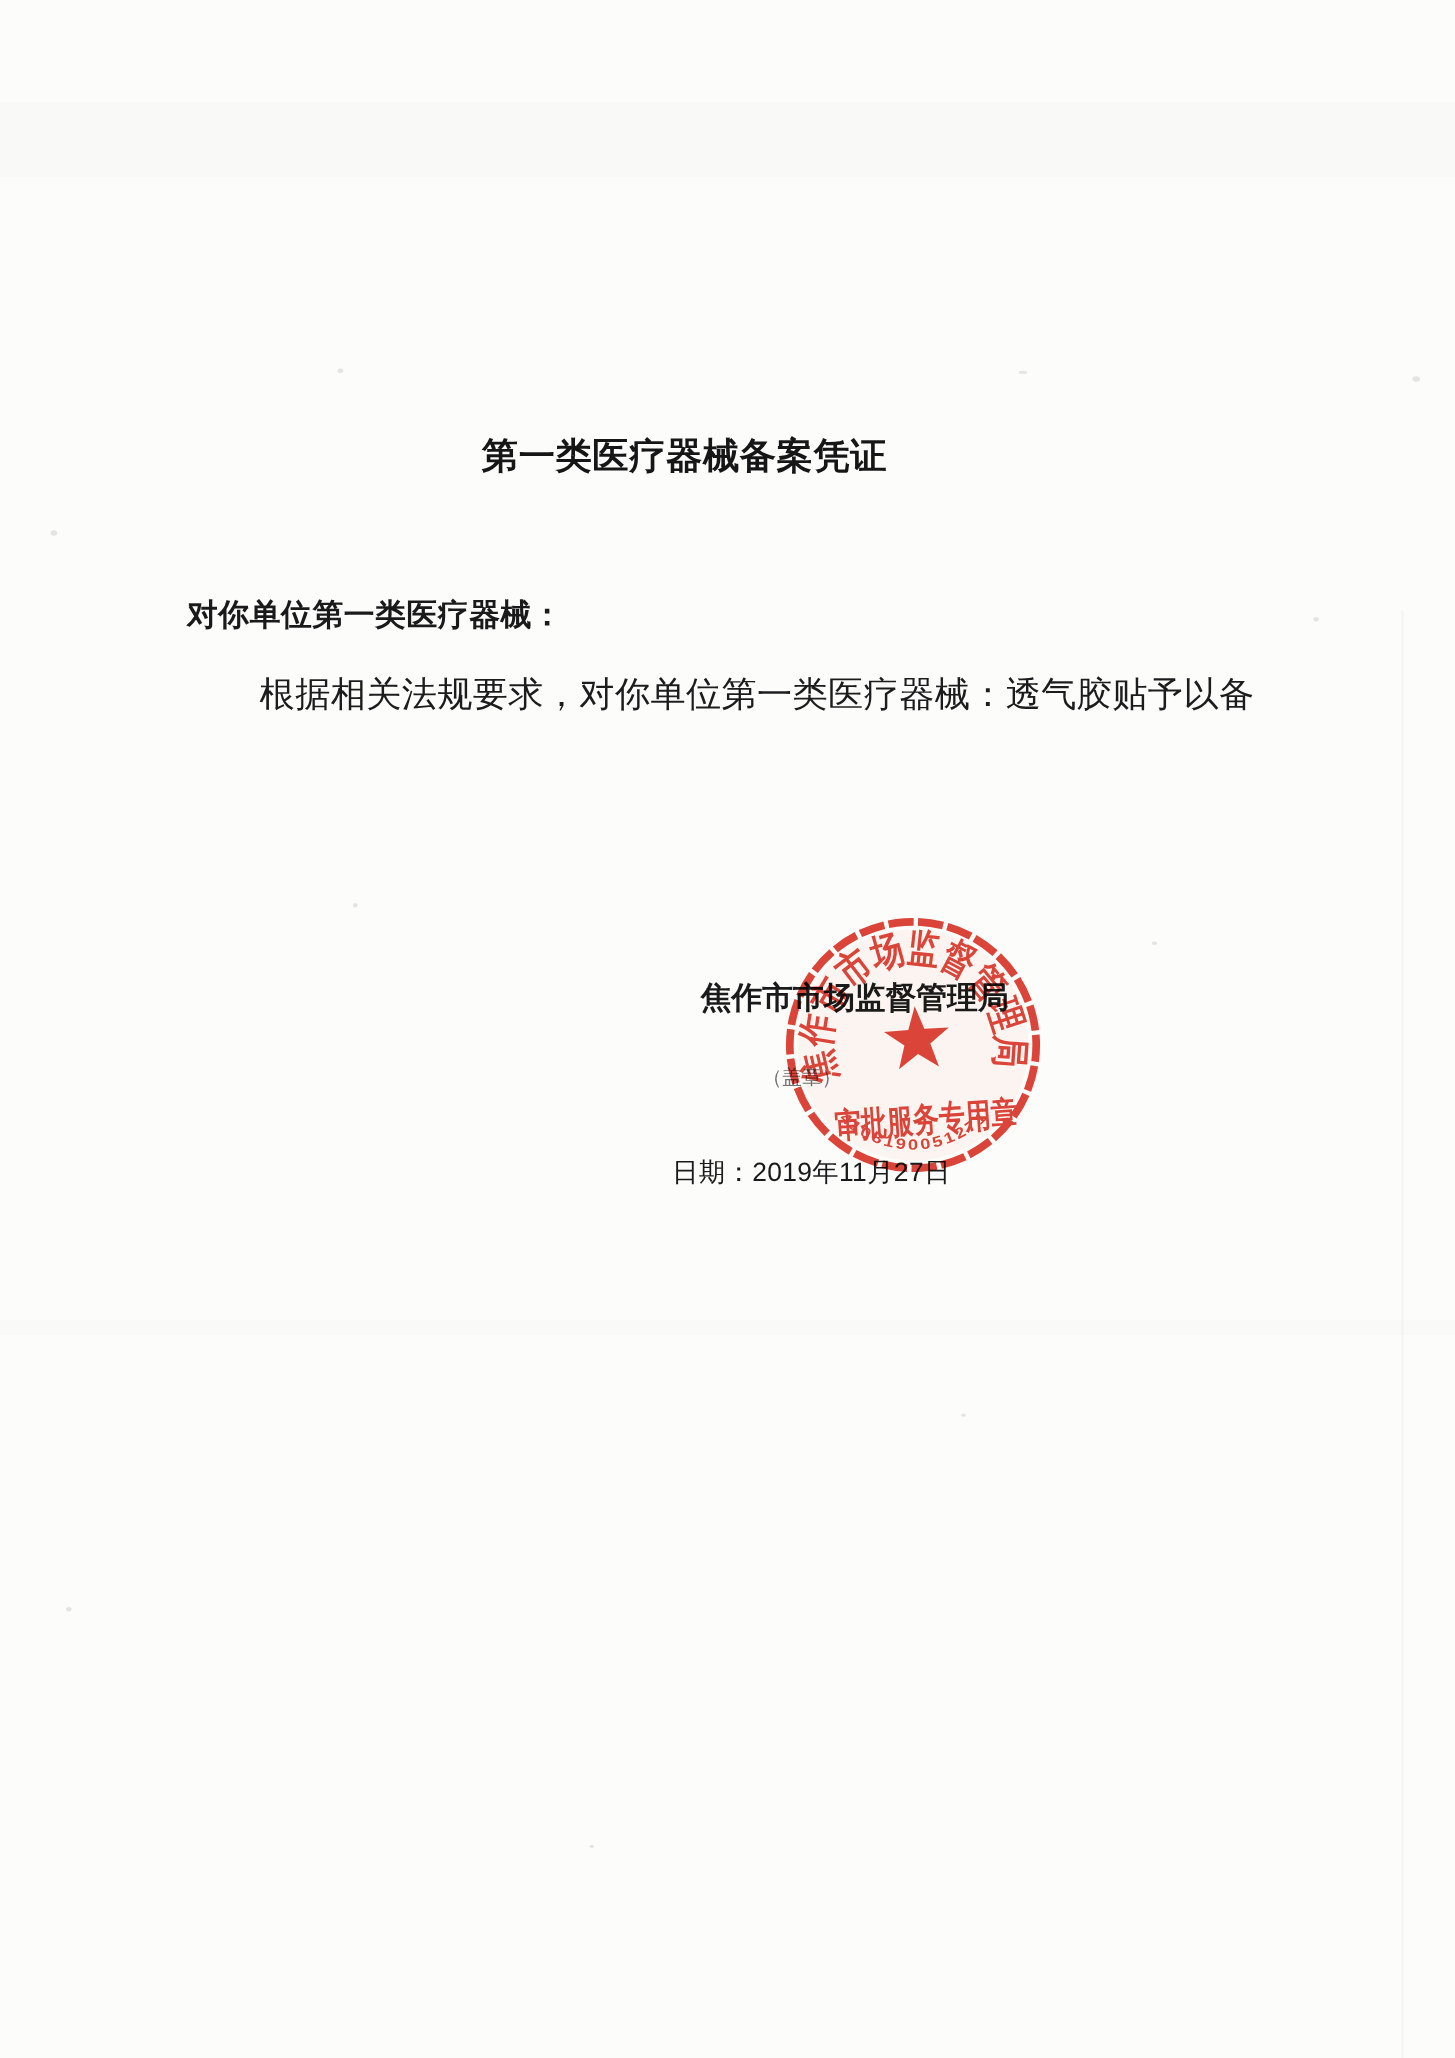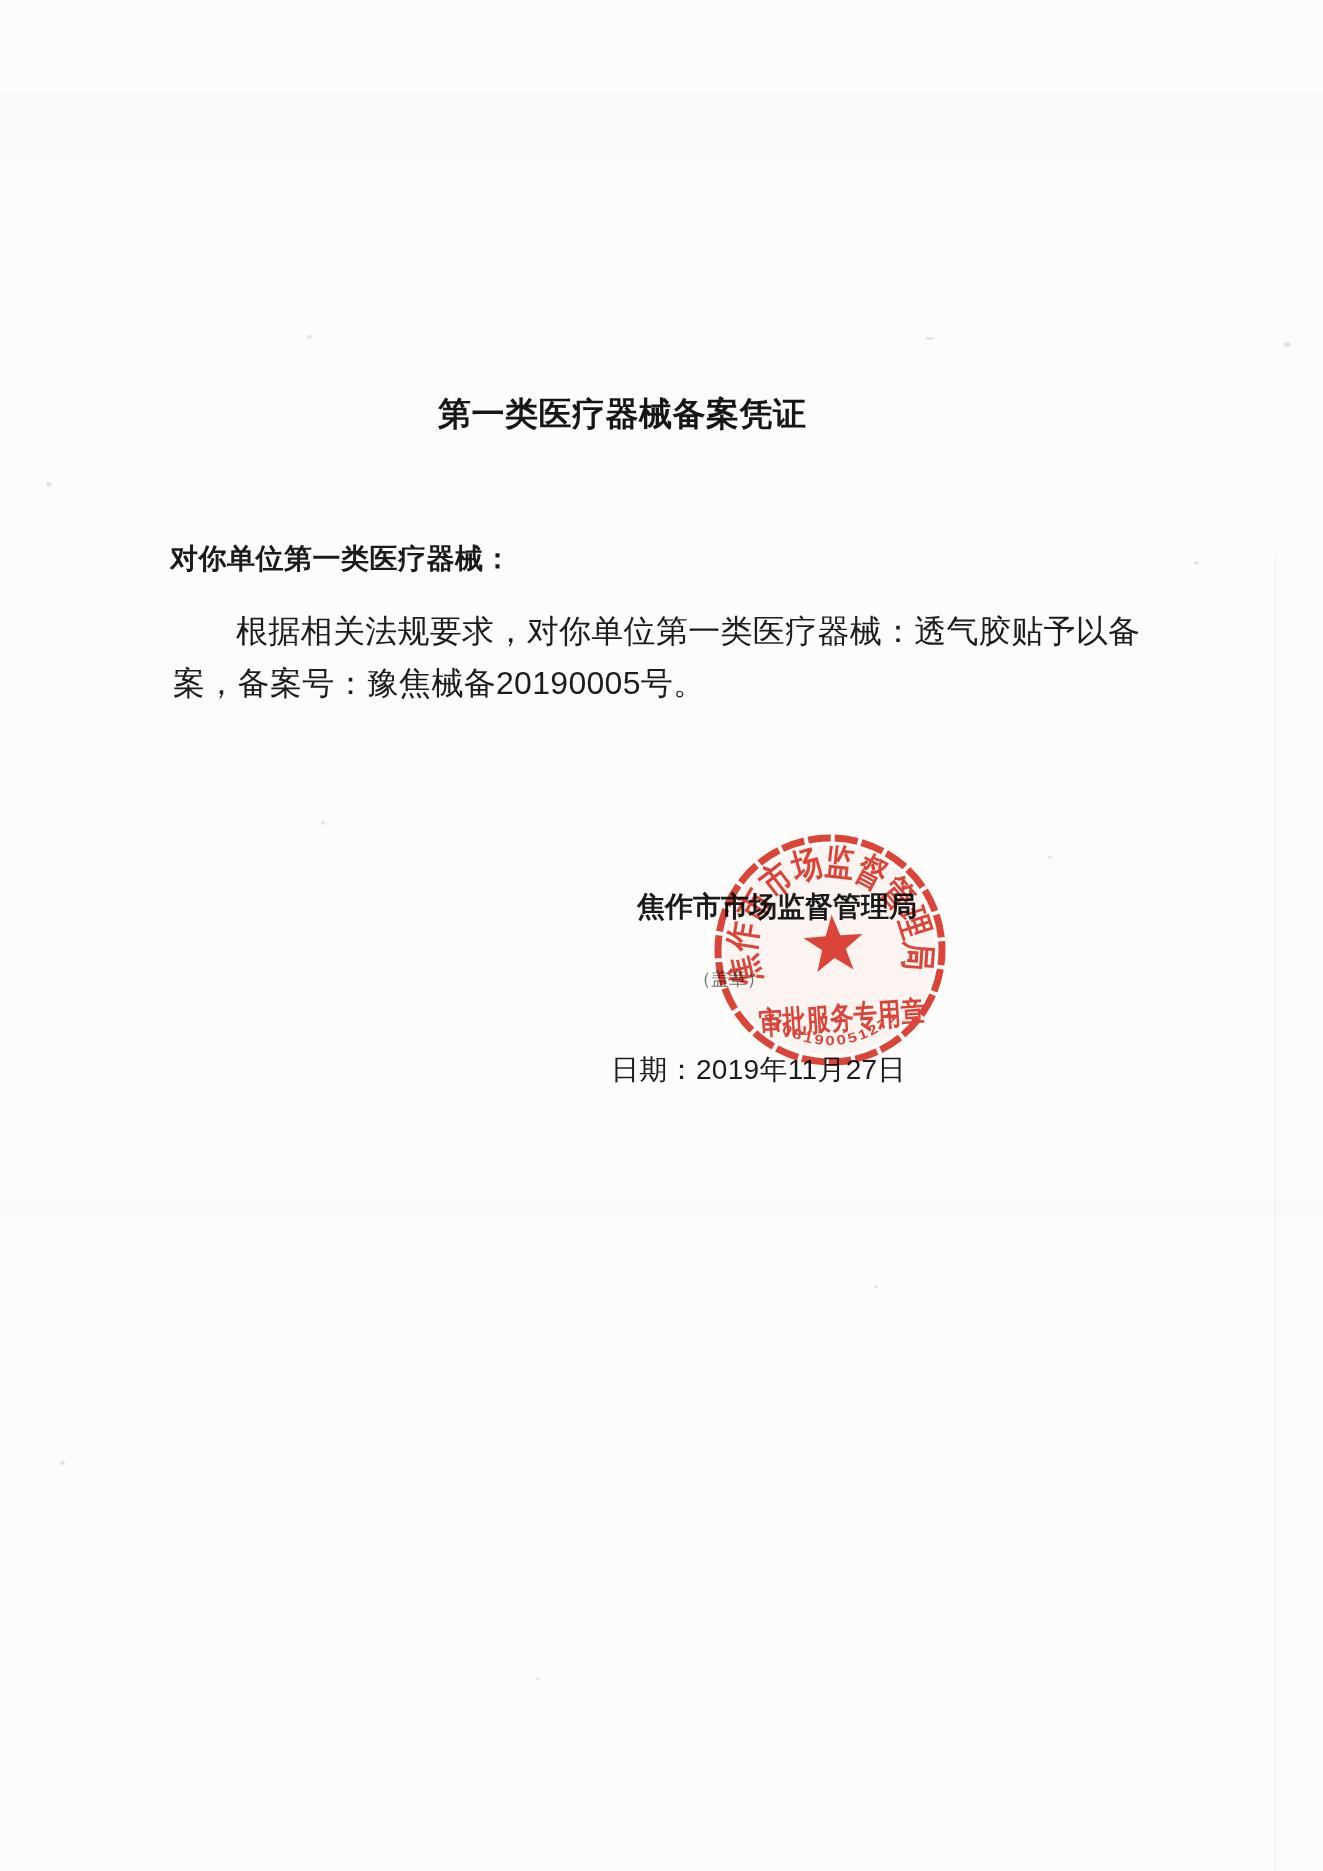--- a/index.html
+++ b/index.html
@@ -26,21 +26,21 @@
   .issuer{
     left:637px;top:890px;z-index:2;
     font-size:28px;font-weight:600;letter-spacing:0;color:#1a1a1a;
   }
   .seal-note{
     left:693px;top:969px;z-index:2;
     font-size:18px;font-weight:500;color:#737373;
   }
   .date-line{
     left:611px;top:1053px;z-index:2;
-    font-size:28px;font-weight:500;letter-spacing:0.3px;color:#1a1a1a;
+    font-size:24px;font-weight:500;letter-spacing:0.3px;color:#1a1a1a;
   }
   .seal{
     position:absolute;left:710px;top:830px;width:240px;height:240px;
     z-index:3;
     mix-blend-mode:multiply;
     opacity:0.94;
     transform:rotate(-4deg);
   }
   .seal-ring{fill:none;stroke:#dc3a2d;stroke-width:7;stroke-dasharray:23 4;}
   .seal-tint{fill:rgba(230,90,70,0.05);}
@@ -64,21 +64,20 @@
 </head>
 <body>
 
 <div class="page">
 
   <div class="txt title">第一类医疗器械备案凭证</div>
 
   <div class="txt addressee">对你单位第一类医疗器械：</div>
 
   <div class="txt body-line line1">根据相关法规要求，对你单位第一类医疗器械：透气胶贴予以备</div>
-  <div class="txt body-line line2">案，备案号：豫焦械备20190005号。</div>
 
   <div class="txt issuer">焦作市市场监督管理局</div>
   <div class="txt seal-note">（盖章）</div>
   <div class="txt date-line">日期：2019年11月27日</div>
 
   <svg class="seal" viewBox="0 0 240 240" aria-hidden="true">
     <defs>
       <path id="arcTop" d="M 48.6 146 A 76 76 0 1 1 191.4 146" fill="none"></path>
       <path id="arcBottom" d="M 45.1 178.5 A 95 95 0 0 0 194.9 178.5" fill="none"></path>
     </defs>

